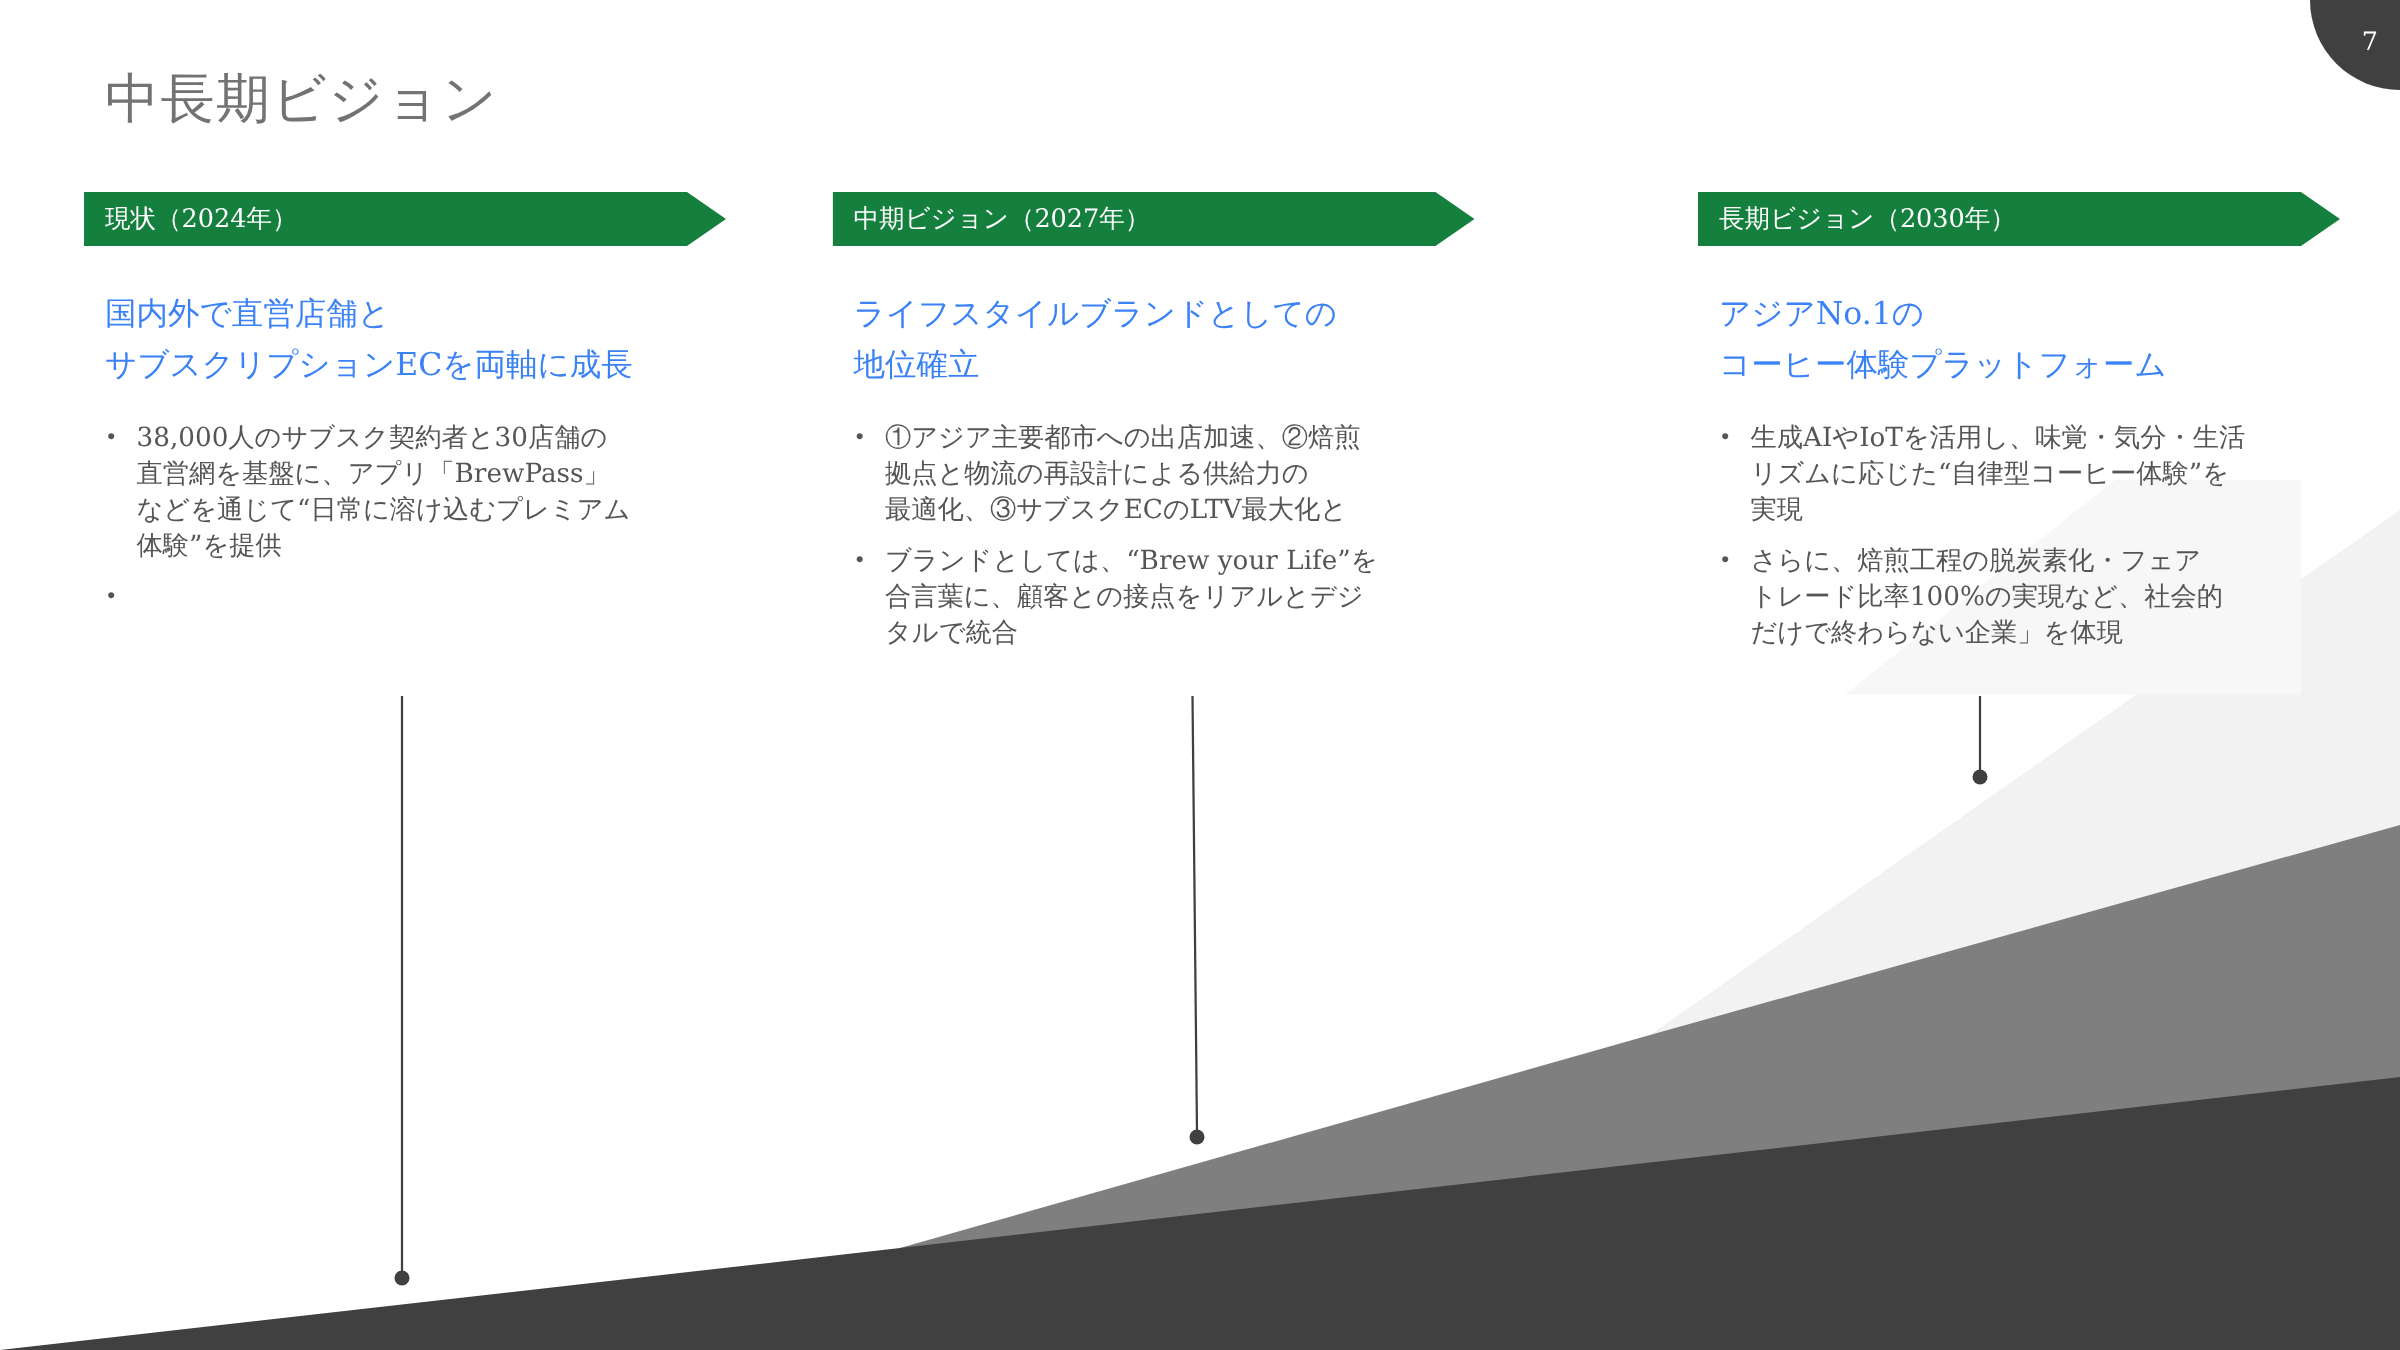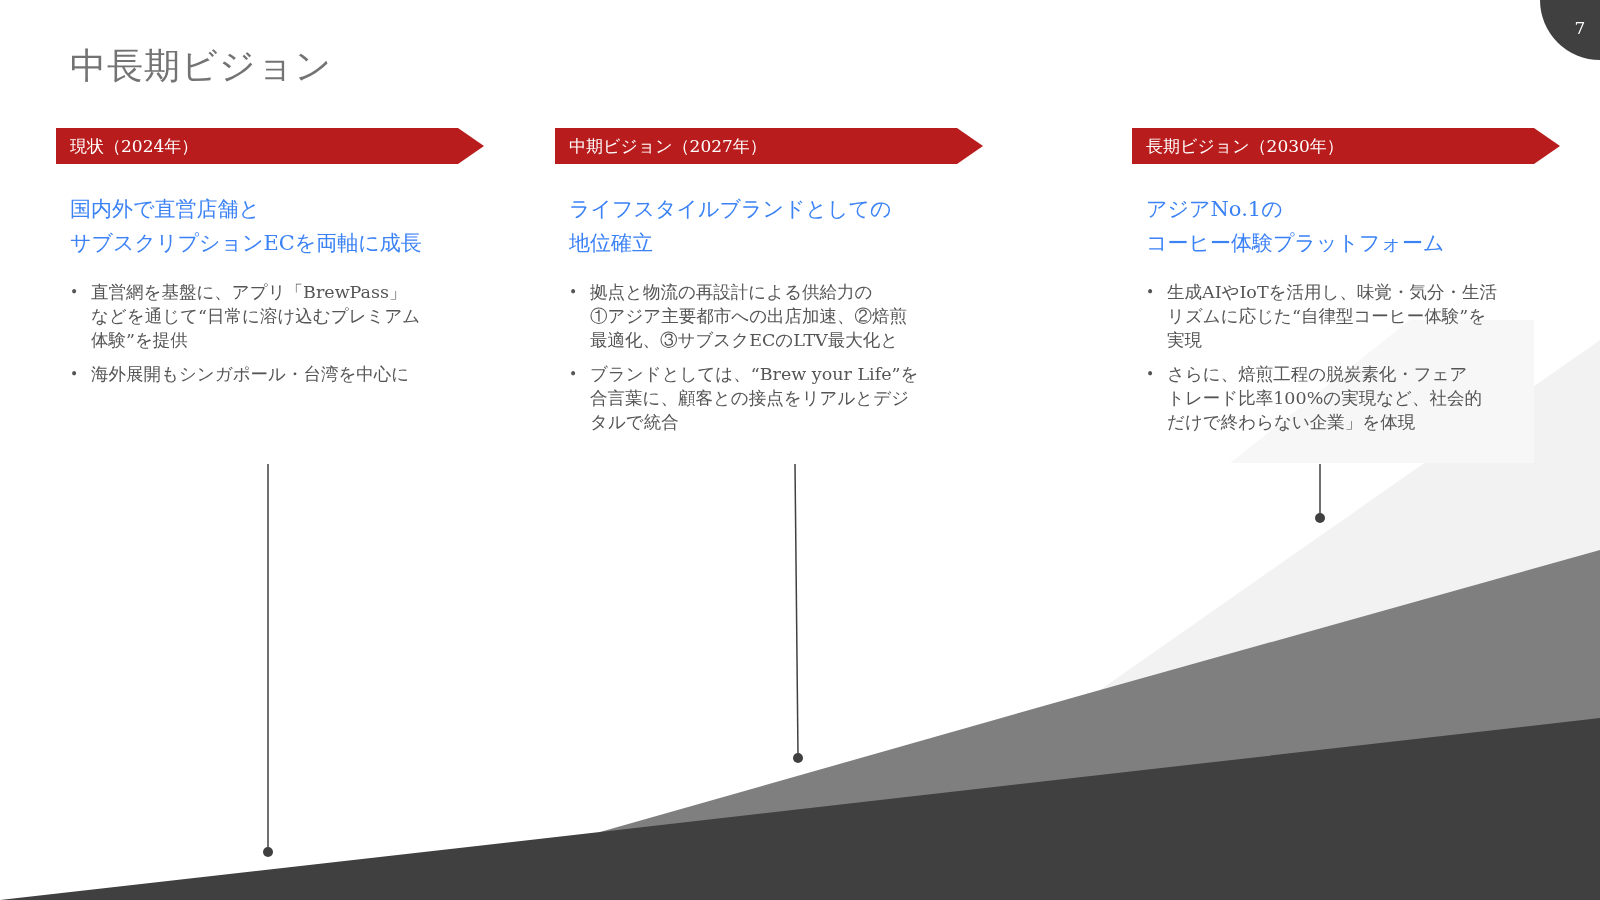--- a/index.html
+++ b/index.html
@@ -17,21 +17,21 @@
     .page-num {
       position:absolute; left:1568px; top:18px; width:24px; text-align:center;
       color:#ffffff; font-size:17px; z-index:3;
     }
     .title {
       position:absolute; left:70px; top:42px; margin:0;
       font-size:36px; font-weight:normal; color:#737373; letter-spacing:1px; z-index:2;
     }
     .col { position:absolute; top:128px; width:440px; z-index:2; }
     .banner {
-      position:relative; height:48px; width:428px; background:#b91c1c;
+      position:relative; height:48px; width:428px; background:#15803d;
       clip-path: polygon(0 0, 402px 0, 428px 18px, 402px 36px, 0 36px);
     }
     .banner-label {
       position:absolute; left:14px; top:0; line-height:36px;
       color:#ffffff; font-size:17px; white-space:nowrap;
     }
     .headline {
       margin:16px 0 0 14px; font-size:21px; line-height:34px; color:#3b82f6;
     }
     .headline div { white-space:nowrap; }
@@ -73,42 +73,42 @@
 <div class="col" style="left:56px;">
   <div class="banner">
     <span class="banner-label">現状（2024年）</span>
   </div>
   <div class="headline">
     <div>国内外で直営店舗と</div>
     <div>サブスクリプションECを両軸に成長</div>
   </div>
   <ul class="bullets">
     <li>
+      <span class="line">38,000人のサブスク契約者と30店舗の</span>
       <span class="line">直営網を基盤に、アプリ「BrewPass」</span>
       <span class="line">などを通じて“日常に溶け込むプレミアム</span>
       <span class="line">体験”を提供</span>
     </li>
     <li>
-      <span class="line">海外展開もシンガポール・台湾を中心に</span>
     </li>
   </ul>
 </div>
 
 <div class="col" style="left:555px;">
   <div class="banner">
     <span class="banner-label">中期ビジョン（2027年）</span>
   </div>
   <div class="headline">
     <div>ライフスタイルブランドとしての</div>
     <div>地位確立</div>
   </div>
   <ul class="bullets">
     <li>
+      <span class="line">①アジア主要都市への出店加速、②焙煎</span>
       <span class="line">拠点と物流の再設計による供給力の</span>
-      <span class="line">①アジア主要都市への出店加速、②焙煎</span>
       <span class="line">最適化、③サブスクECのLTV最大化と</span>
     </li>
     <li>
       <span class="line">ブランドとしては、“Brew your Life”を</span>
       <span class="line">合言葉に、顧客との接点をリアルとデジ</span>
       <span class="line">タルで統合</span>
     </li>
   </ul>
 </div>
 

